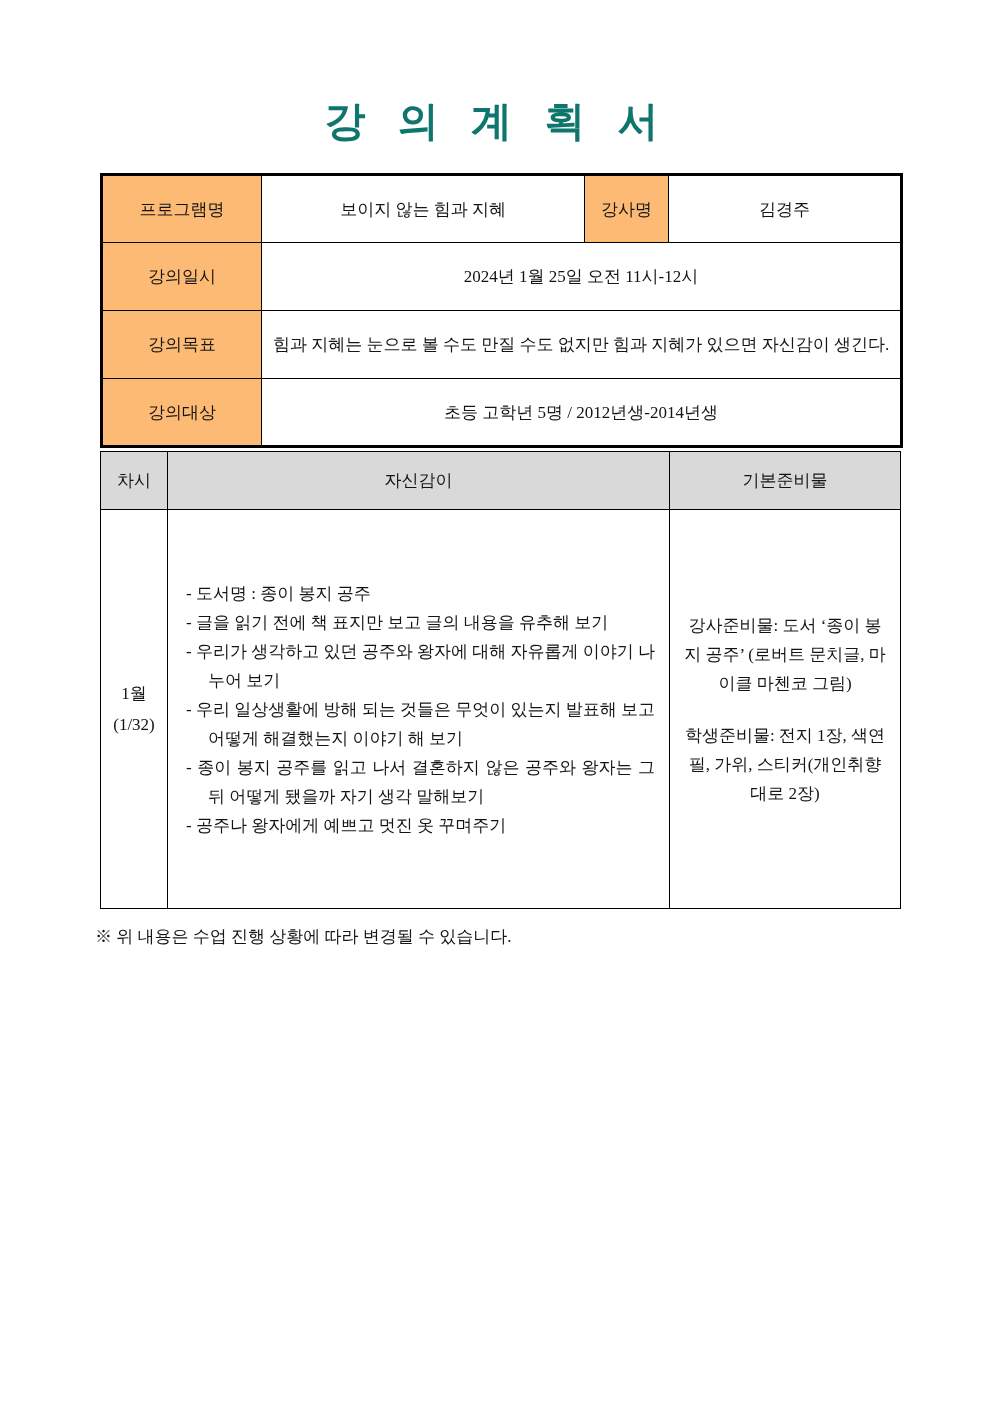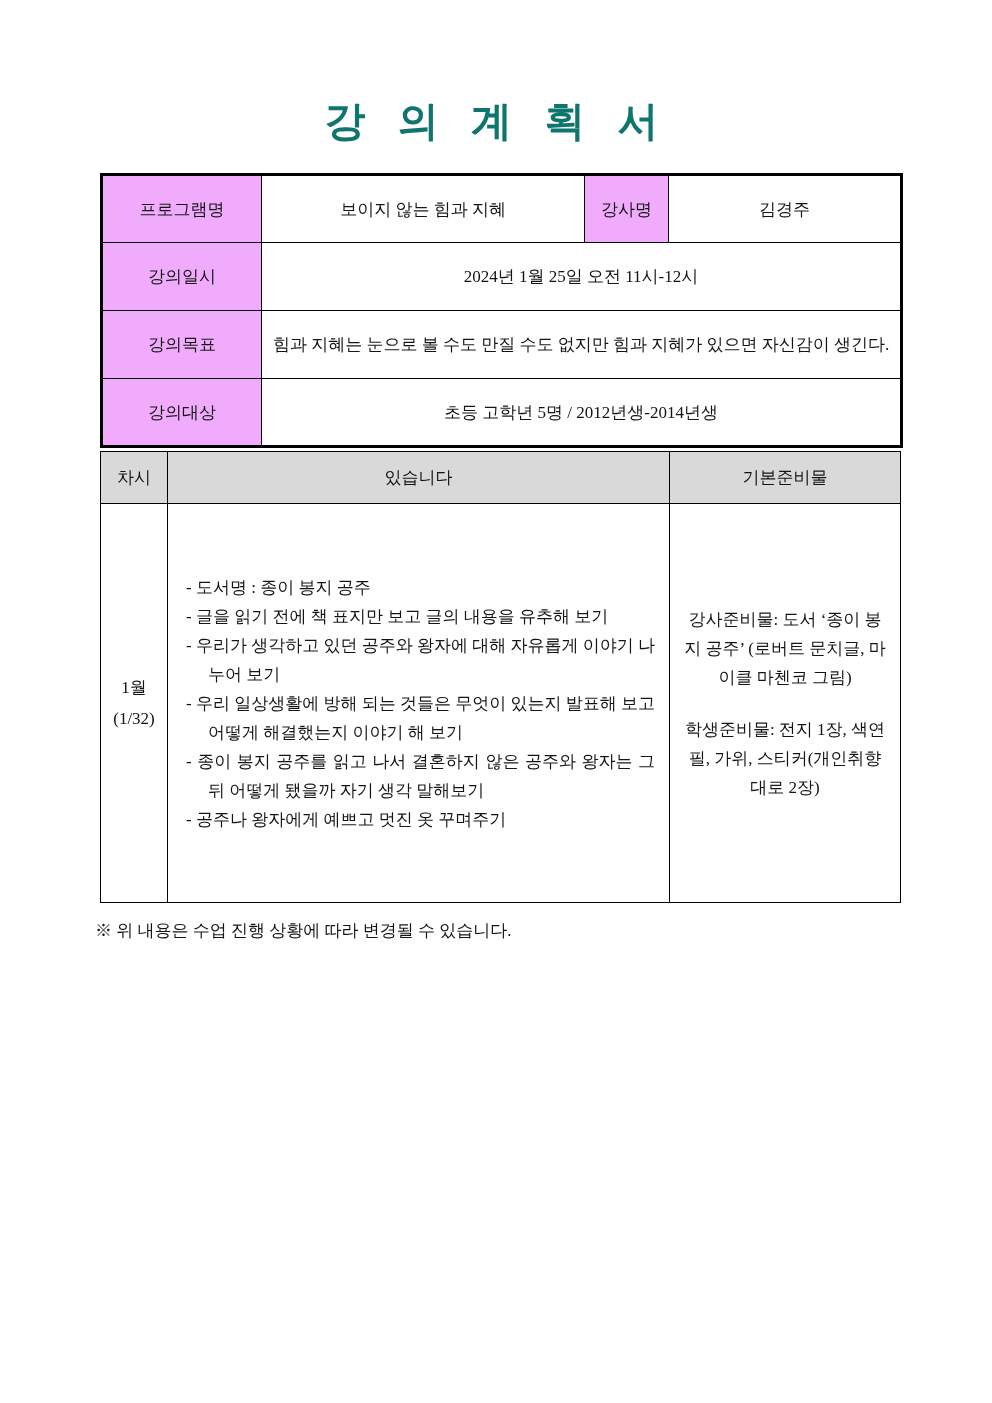--- a/index.html
+++ b/index.html
@@ -30,31 +30,31 @@
   .info-table { margin-top: 27px; border: 3px solid #000; }
   .info-table td {
     border: 1px solid #000;
     height: 68px;
     font-size: 17px;
     text-align: center;
     vertical-align: middle;
     padding: 3px 10px;
     line-height: 29px;
   }
-  .cell-gray { background: #f0abfc; }
+  .cell-gray { background: #fdba74; }
   .sched-table { margin-top: 3px; }
   .sched-table th, .sched-table td {
     border: 1.5px solid #000;
     font-size: 17px;
     font-weight: normal;
     vertical-align: middle;
   }
   .sched-table th {
     background: #d9d9d9;
-    height: 52px;
+    height: 58px;
     text-align: center;
   }
   .row-session { height: 399px; }
   .cell-session { text-align: center; line-height: 31px; }
   .cell-content { padding: 12px 14px 12px 18px; }
   .cell-content ul { list-style: none; }
   .cell-content li {
     text-align: justify;
     line-height: 29px;
     padding-left: 22px;
@@ -107,21 +107,21 @@
 
   <table class="sched-table">
     <colgroup>
       <col style="width:67px">
         <col style="width:502px">
         <col style="width:231px">
     </colgroup>
     <thead>
       <tr>
         <th>차시</th>
-        <th>있습니다</th>
+        <th>자신감이</th>
         <th>기본준비물</th>
       </tr>
     </thead>
     <tbody>
       <tr class="row-session">
         <td class="cell-session">
           <div>1월</div>
           <div>(1/32)</div>
         </td>
         <td class="cell-content">

